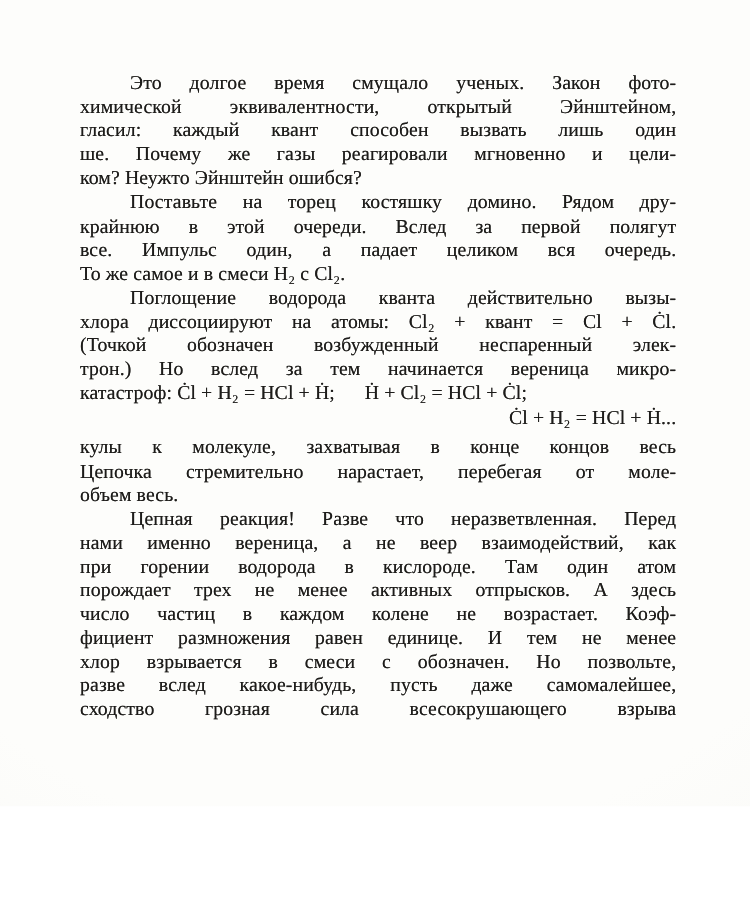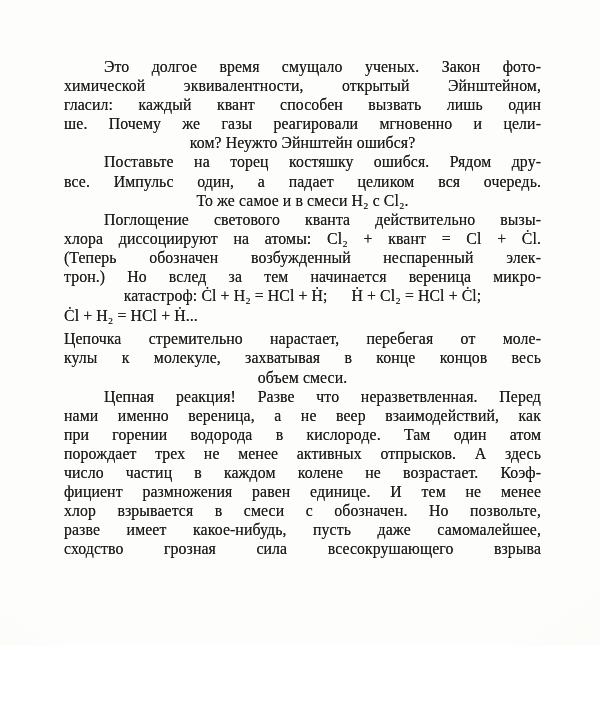--- a/index.html
+++ b/index.html
@@ -23,22 +23,22 @@
     line-height: 19.1px;
     color: #1d1c1a;
     letter-spacing: 0.1px;
     text-shadow: 0 0 0.4px rgba(25, 24, 22, 0.75);
   }
 
   .paragraph { margin: 0; }
 
   .line { min-height: 19.1px; }
   .line.j { text-align: justify; text-align-last: justify; }
-  .line.l { text-align: center; }
-  .line.c { text-align: left; }
+  .line.l { text-align: left; }
+  .line.c { text-align: right; }
   .line.indent { text-indent: 40px; }
   .line.fc { margin: 1px 0 4px; }
 
   .page-number {
     position: absolute;
     left: 491px;
     top: 647px;
     font-family: "Liberation Sans", "DejaVu Sans", sans-serif;
     font-weight: 400;
     font-size: 13px;
@@ -53,43 +53,44 @@
 <div class="page">
   <div class="text-block">
       <div class="paragraph">
         <div class="line j indent">Это долгое время смущало ученых. Закон фото-</div>
         <div class="line j">химической эквивалентности, открытый Эйнштейном,</div>
         <div class="line j">гласил: каждый квант способен вызвать лишь один</div>
         <div class="line j">ше. Почему же газы реагировали мгновенно и цели-</div>
         <div class="line l">ком? Неужто Эйнштейн ошибся?</div>
       </div>
       <div class="paragraph">
-        <div class="line j indent">Поставьте на торец костяшку ошибся. Рядом дру-</div>
+        <div class="line j indent">Поставьте на торец костяшку домино. Рядом дру-</div>
+        <div class="line j">крайнюю в этой очереди. Вслед за первой полягут</div>
         <div class="line j">все. Импульс один, а падает целиком вся очередь.</div>
         <div class="line l">То же самое и в смеси H₂ с Cl₂.</div>
       </div>
       <div class="paragraph">
-        <div class="line j indent">Поглощение светового кванта действительно вызы-</div>
+        <div class="line j indent">Поглощение водорода кванта действительно вызы-</div>
         <div class="line j">хлора диссоциируют на атомы: Cl₂ + квант = Cl + Ċl.</div>
-        <div class="line j">(Теперь обозначен возбужденный неспаренный элек-</div>
+        <div class="line j">(Точкой обозначен возбужденный неспаренный элек-</div>
         <div class="line j">трон.) Но вслед за тем начинается вереница микро-</div>
         <div class="line l">катастроф: Ċl + H₂ = HCl + Ḣ;  Ḣ + Cl₂ = HCl + Ċl;</div>
         <div class="line c fc">Ċl + H₂ = HCl + Ḣ...</div>
       </div>
       <div class="paragraph">
+        <div class="line j">кулы к молекуле, захватывая в конце концов весь</div>
         <div class="line j">Цепочка стремительно нарастает, перебегая от моле-</div>
-        <div class="line j">кулы к молекуле, захватывая в конце концов весь</div>
-        <div class="line l">объем смеси.</div>
+        <div class="line l">объем весь.</div>
       </div>
       <div class="paragraph">
         <div class="line j indent">Цепная реакция! Разве что неразветвленная. Перед</div>
         <div class="line j">нами именно вереница, а не веер взаимодействий, как</div>
         <div class="line j">при горении водорода в кислороде. Там один атом</div>
         <div class="line j">порождает трех не менее активных отпрысков. А здесь</div>
         <div class="line j">число частиц в каждом колене не возрастает. Коэф-</div>
         <div class="line j">фициент размножения равен единице. И тем не менее</div>
         <div class="line j">хлор взрывается в смеси с обозначен. Но позвольте,</div>
-        <div class="line j">разве имеет какое-нибудь, пусть даже самомалейшее,</div>
+        <div class="line j">разве вслед какое-нибудь, пусть даже самомалейшее,</div>
         <div class="line j">сходство грозная сила всесокрушающего взрыва</div>
       </div>
     </div>
   <div class="page-number">277</div>
 </div>
 
 </body></html>

